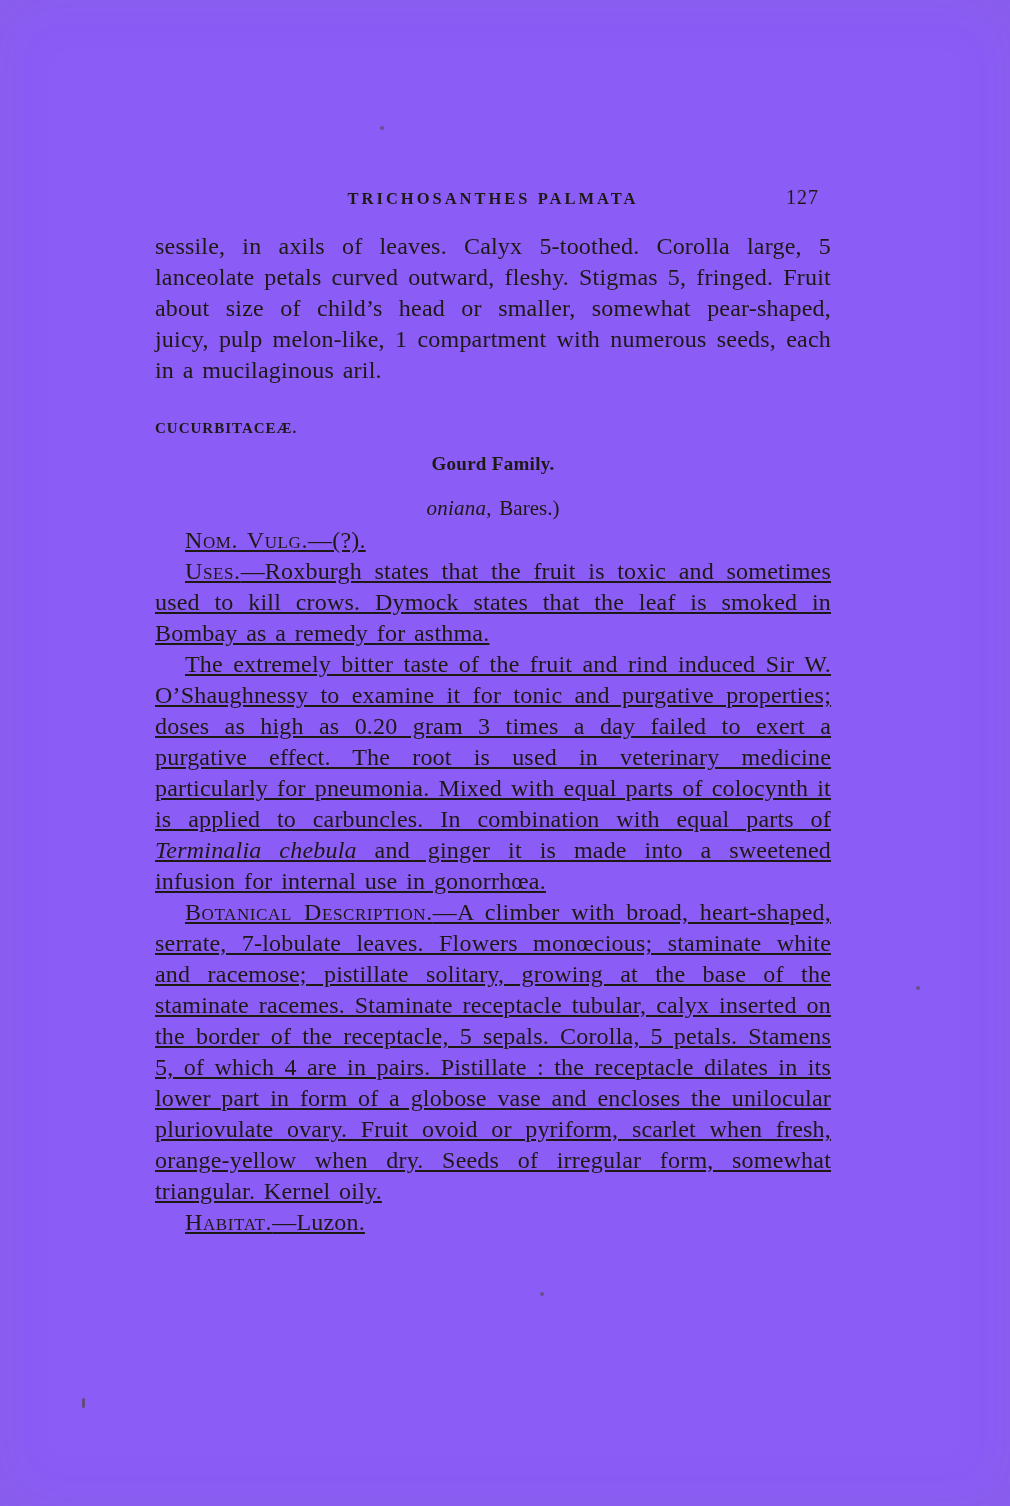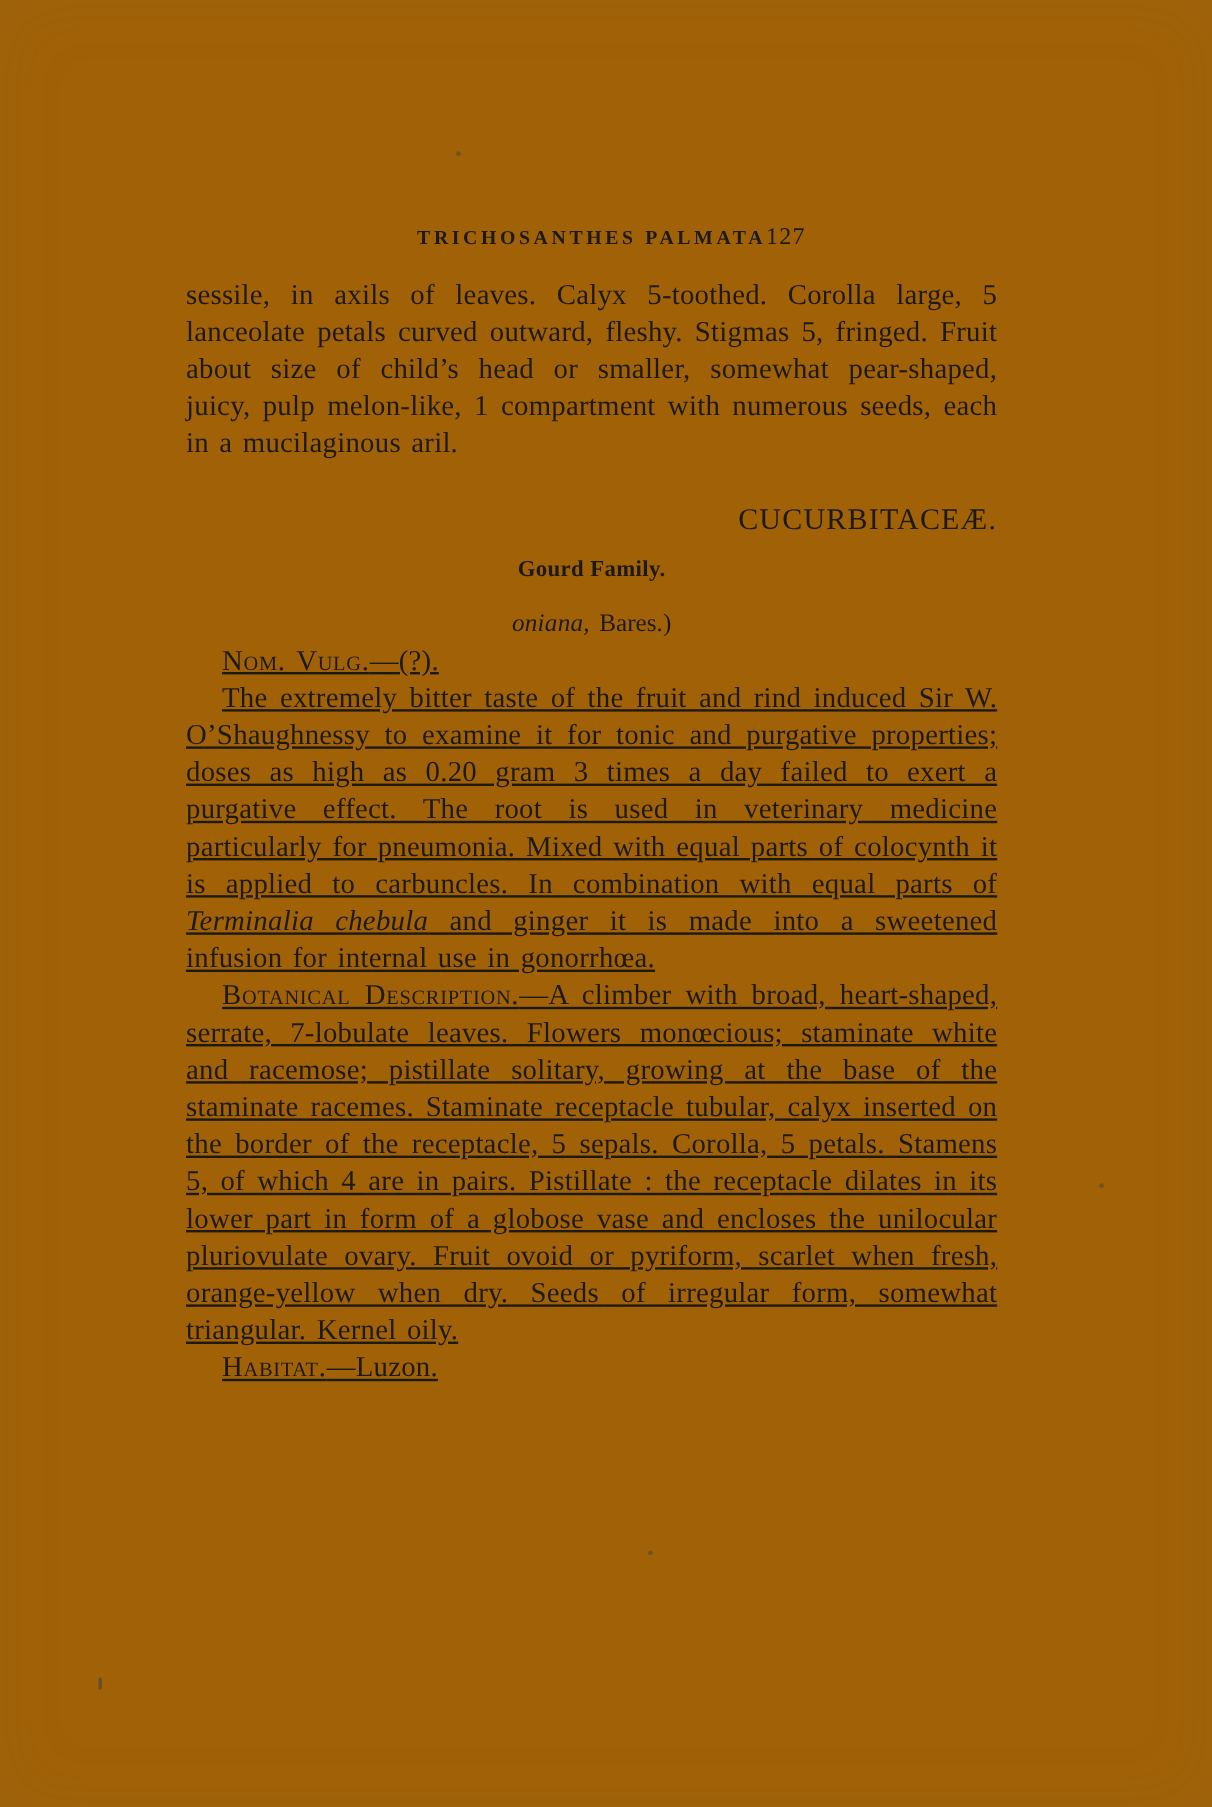--- a/index.html
+++ b/index.html
@@ -5,21 +5,21 @@
   html, body {
     margin: 0;
     padding: 0;
     background: #d8d6d0;
   }
   .page {
     position: relative;
     width: 1010px;
     height: 1506px;
     margin: 0 auto;
-    background: #a16207;
+    background: #8b5cf6;
     overflow: hidden;
     color: #1d1a16;
     font-family: "Liberation Serif", "DejaVu Serif", serif;
     box-shadow: inset 0 0 60px rgba(120,110,90,0.08);
   }
   .text-col {
     position: absolute;
     left: 155px;
     top: 186px;
     width: 676px;
@@ -32,41 +32,42 @@
   }
   .rh-title {
     grid-column: 2;
     font-size: 16.5px;
     font-weight: bold;
     letter-spacing: 3px;
     white-space: nowrap;
   }
   .rh-num {
     grid-column: 3;
+    text-align: right;
     font-size: 20px;
     letter-spacing: 1px;
     padding-right: 12px;
   }
   p {
     margin: 0;
   }
   .body-par {
     font-size: 24px;
     line-height: 31px;
     text-align: justify;
     word-spacing: 2.5px;
     letter-spacing: 0.2px;
   }
   .indent { text-indent: 30px; text-decoration: underline; }
   .no-indent { text-indent: 0; }
   .family-heading {
     margin: 34px 0 0 0;
-    text-align: right;
-    font-size: 25px;
-    font-weight: normal;
+    text-align: left;
+    font-size: 15px;
+    font-weight: bold;
     letter-spacing: 1px;
   }
   .family-subheading {
     margin: 16px 0 0 0;
     text-align: center;
     font-size: 19px;
     font-weight: bold;
     letter-spacing: 0.3px;
   }
   .species-block {
@@ -119,20 +120,21 @@
     <h2 class="family-heading">CUCURBITACEÆ.</h2>
 
     <h3 class="family-subheading">Gourd Family.</h3>
 
     <div class="species-block">
       <p class="species-line2"><i>oniana,</i><span> Bares.)</span></p>
     </div>
 
     <p class="body-par indent"><span class="sc">Nom. Vulg.</span><span>—(?).</span></p>
 
+    <p class="body-par indent"><span class="sc">Uses.</span><span>—Roxburgh states that the fruit is toxic and sometimes used to kill crows. Dymock states that the leaf is smoked in Bombay as a remedy for asthma.</span></p>
 
     <p class="body-par indent"><span>The extremely bitter taste of the fruit and rind induced Sir W. O’Shaughnessy to examine it for tonic and purgative properties; doses as high as 0.20 gram 3 times a day failed to exert a purgative effect. The root is used in veterinary medicine particularly for pneumonia. Mixed with equal parts of colocynth it is applied to carbuncles. In combination with equal parts of </span><i>Terminalia chebula</i><span> and ginger it is made into a sweetened infusion for internal use in gonorrhœa.</span></p>
 
     <p class="body-par indent"><span class="sc">Botanical Description.</span><span>—A climber with broad, heart-shaped, serrate, 7-lobulate leaves. Flowers monœcious; staminate white and racemose; pistillate solitary, growing at the base of the staminate racemes. Staminate receptacle tubular, calyx inserted on the border of the receptacle, 5 sepals. Corolla, 5 petals. Stamens 5, of which 4 are in pairs. Pistillate : the receptacle dilates in its lower part in form of a globose vase and encloses the unilocular pluriovulate ovary. Fruit ovoid or pyriform, scarlet when fresh, orange-yellow when dry. Seeds of irregular form, somewhat triangular. Kernel oily.</span></p>
 
     <p class="body-par indent"><span class="sc">Habitat.</span><span>—Luzon.</span></p>
 
   </div>
 </div>
 

